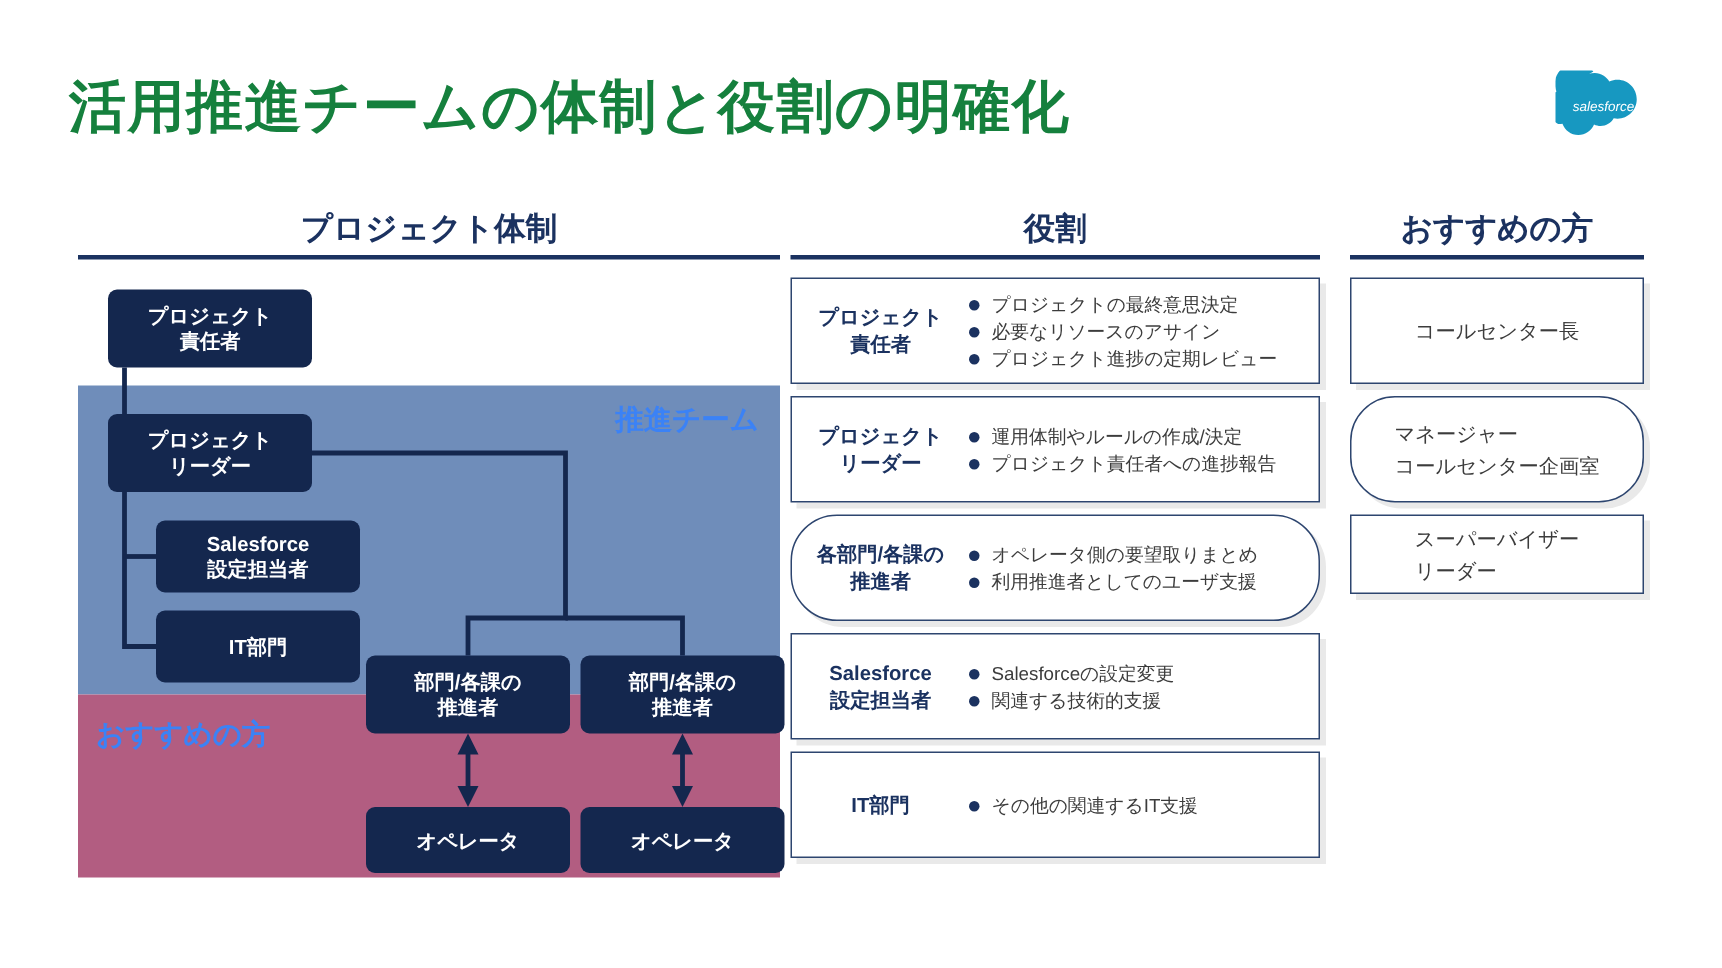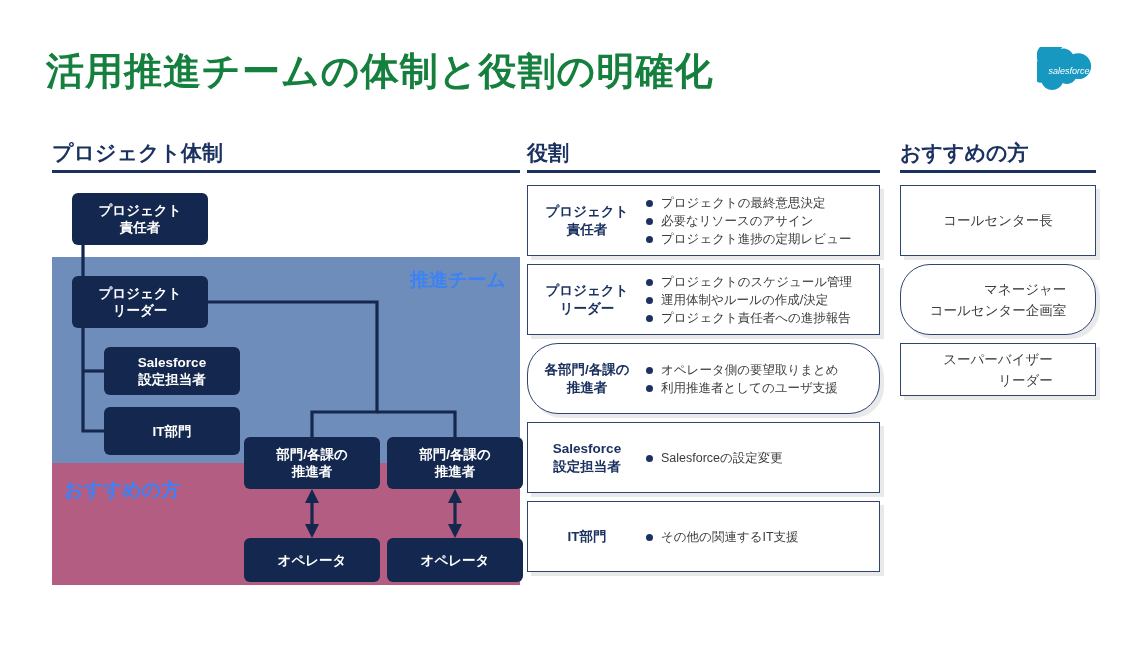--- a/index.html
+++ b/index.html
@@ -13,21 +13,21 @@
   
   .title{
     position:absolute;left:46px;top:46px;
     font-size:38px;font-weight:bold;color:#15803d;
     letter-spacing:1px;white-space:nowrap;
   }
   
   .logo{position:absolute;left:1037px;top:47px;width:64px;height:46px;}
 
   
-  .col-head{position:absolute;text-align:left;}
+  .col-head{position:absolute;text-align:center;}
   .col-head .ch-text{
     font-size:21px;font-weight:bold;color:#1b3260;
     white-space:nowrap;line-height:26px;
   }
   .col-head .ch-rule{
     margin-top:4px;height:3px;background:#1b3260;width:100%;
   }
   #head-structure{left:52px;top:140px;width:468px;}
   #head-roles{left:527px;top:140px;width:353px;}
   #head-recommend{left:900px;top:140px;width:196px;}
@@ -88,21 +88,21 @@
   #rc-1{top:264px;height:71px;}
   #rc-2{top:343px;height:71px;border-radius:31px;}
   #rc-3{top:422px;height:71px;}
   #rc-4{top:501px;height:71px;}
 
   
   .reccard{
     position:absolute;left:900px;width:196px;background:#ffffff;
     border:1.5px solid #2d456f;box-sizing:border-box;
     box-shadow:4px 4px 0 #e9e9e9;display:flex;align-items:center;
-    justify-content:center;text-align:right;
+    justify-content:center;text-align:left;
     font-size:13.5px;color:#3c3c3c;line-height:21px;
   }
   .reccard span{display:block;white-space:nowrap;}
   #rec-0{top:185px;height:71px;}
   #rec-1{top:264px;height:71px;border-radius:30px;}
   #rec-2{top:343px;height:53px;}
 </style>
 </head>
 <body>
 
@@ -216,21 +216,20 @@
       <div class="rc-item">プロジェクト進捗の定期レビュー</div>
     </div>
   </div>
 
   <div class="rolecard" id="rc-1">
     <div class="rc-label">
       <span>プロジェクト</span>
       <span>リーダー</span>
     </div>
     <div class="rc-list">
-      <div class="rc-item">プロジェクトのスケジュール管理</div>
       <div class="rc-item">運用体制やルールの作成/決定</div>
       <div class="rc-item">プロジェクト責任者への進捗報告</div>
     </div>
   </div>
 
   <div class="rolecard" id="rc-2">
     <div class="rc-label">
       <span>各部門/各課の</span>
       <span>推進者</span>
     </div>
@@ -240,20 +239,21 @@
     </div>
   </div>
 
   <div class="rolecard" id="rc-3">
     <div class="rc-label">
       <span>Salesforce</span>
       <span>設定担当者</span>
     </div>
     <div class="rc-list">
       <div class="rc-item">Salesforceの設定変更</div>
+      <div class="rc-item">関連する技術的支援</div>
     </div>
   </div>
 
   <div class="rolecard" id="rc-4">
     <div class="rc-label">
       <span>IT部門</span>
     </div>
     <div class="rc-list">
       <div class="rc-item">その他の関連するIT支援</div>
     </div>

